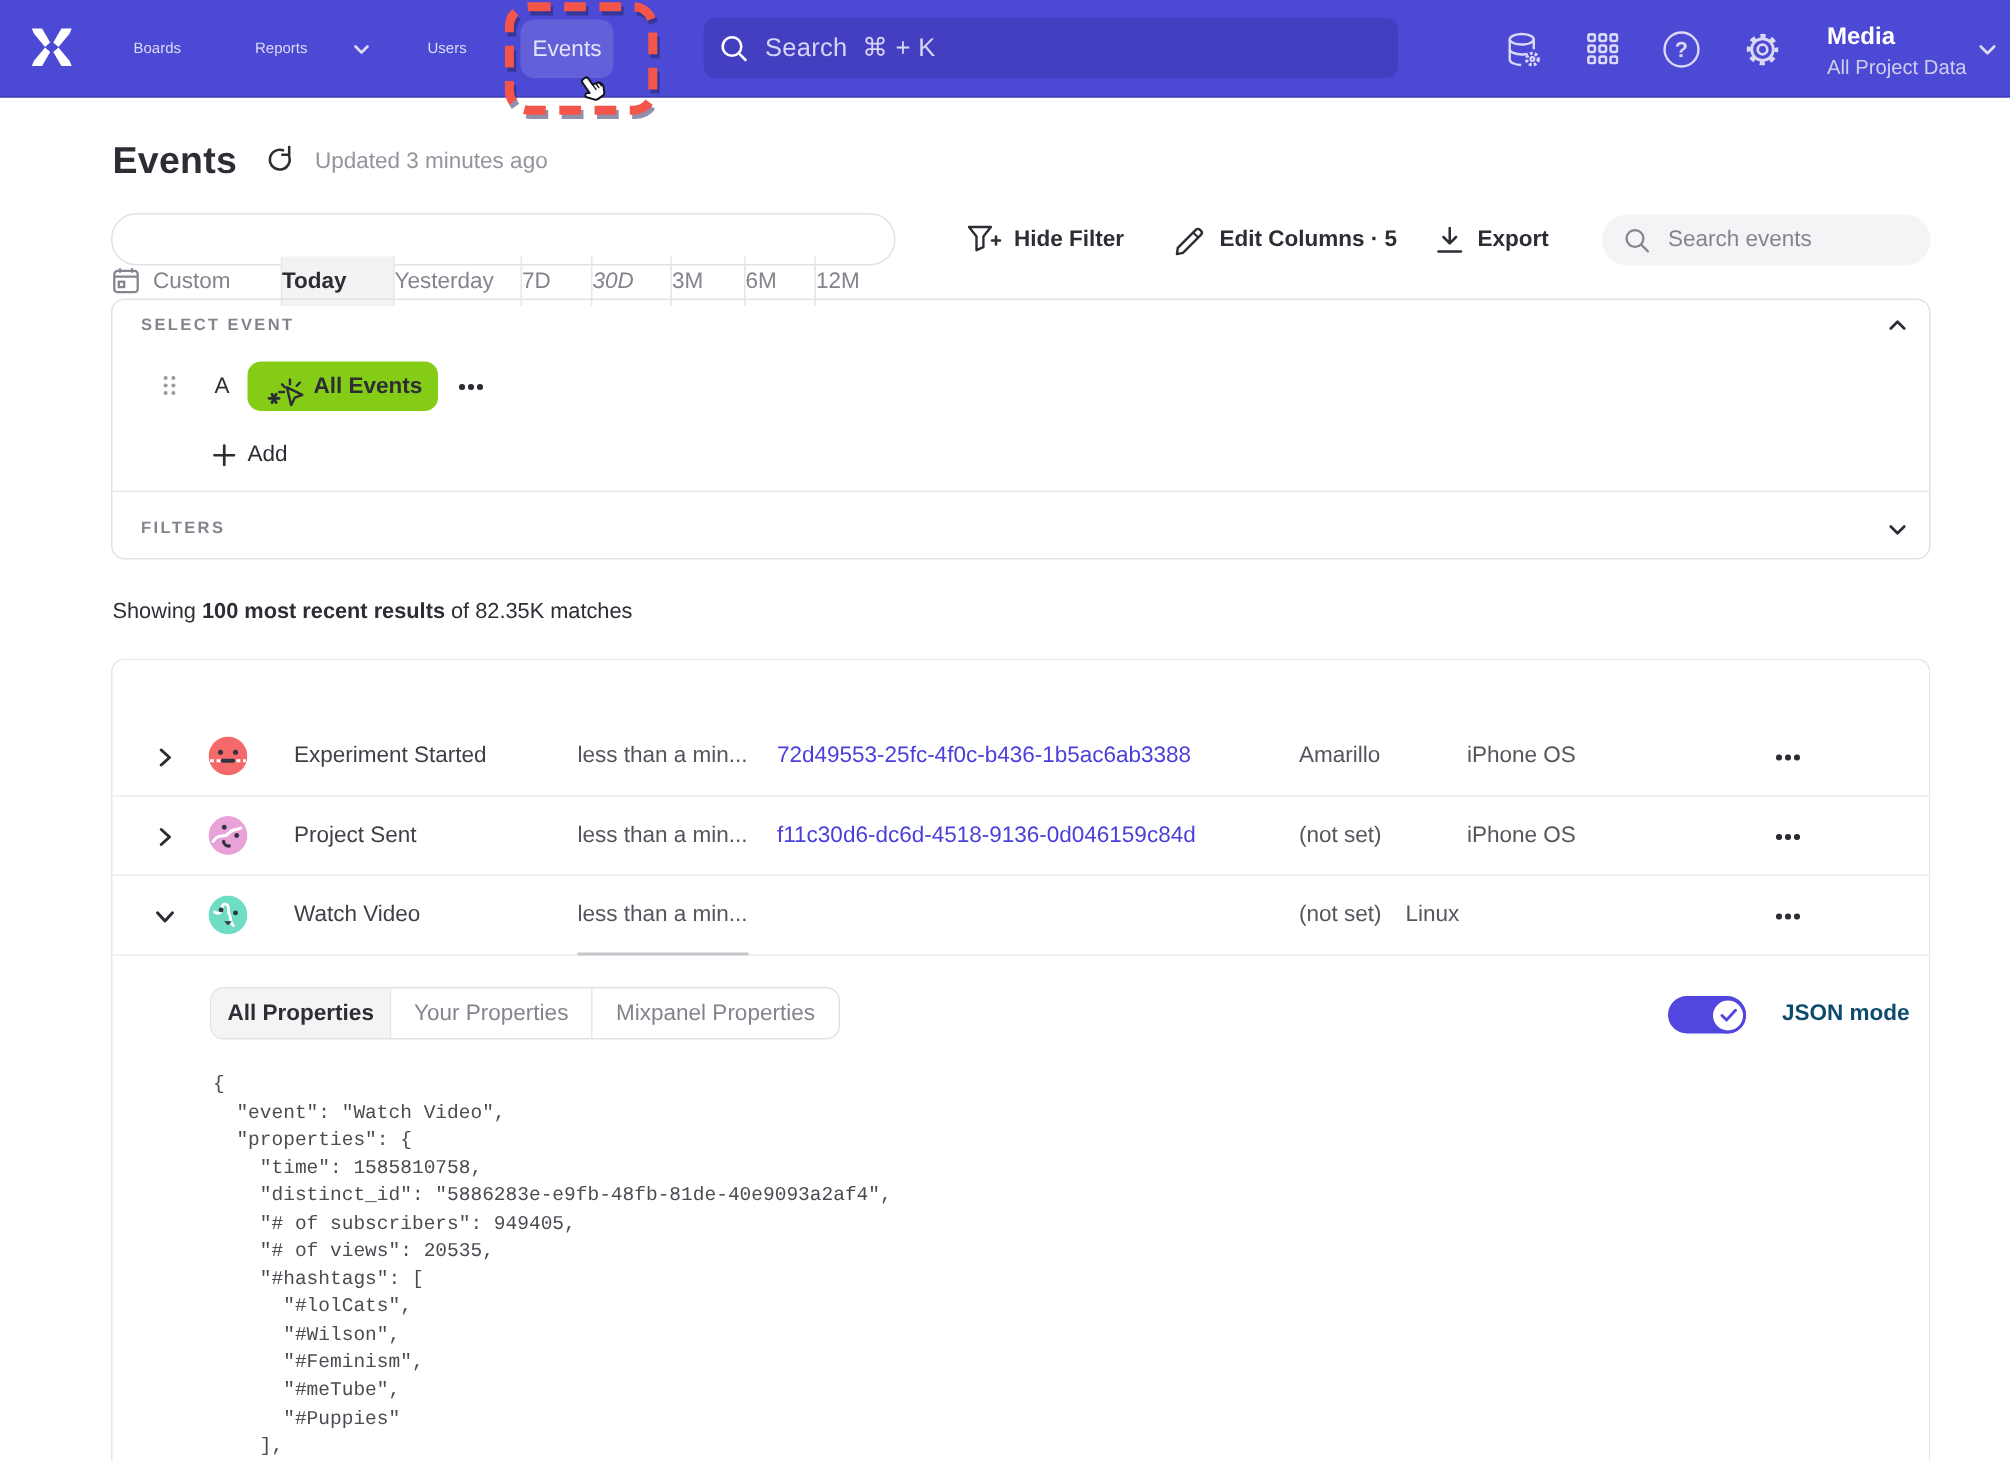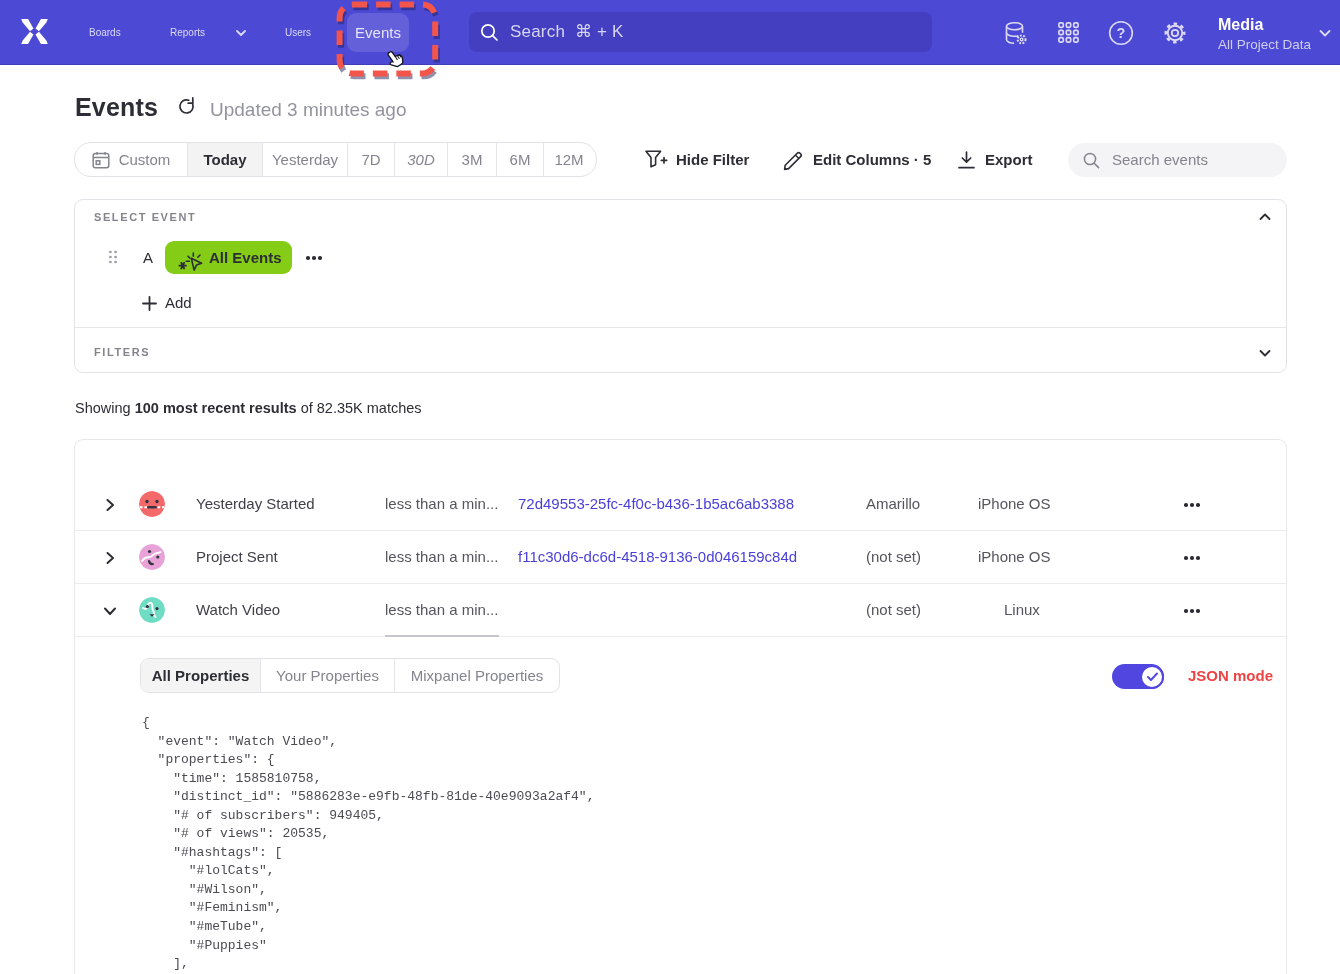--- a/index.html
+++ b/index.html
@@ -13,27 +13,27 @@
 .navlink { position:absolute; top:0; height:65px; line-height:65px; font-size:10px; font-weight:500; color:#dcdaf6; }
 #evbtn { position:absolute; left:347px; top:13px; width:62px; height:39px; border-radius:9px;
   background:rgba(255,255,255,0.13); color:#e6e4fa; font-size:15px; font-weight:500;
   text-align:center; line-height:39px; }
 #navsearch { position:absolute; left:469px; top:12px; width:463px; height:40px; border-radius:8px;
   background:#443fc1; color:#d7d5f4; font-size:17px; line-height:40px; }
 #navsearch span.txt { margin-left:41px; letter-spacing:0.2px; }
 
 
 #h1 { position:absolute; left:75px; top:93px; font-size:25px; font-weight:700; color:#2d2d35; letter-spacing:0.2px;}
-#updated { position:absolute; left:210px; top:99px; font-size:19px; color:#94949e; }
+#updated { position:absolute; left:210px; top:99px; font-size:15px; color:#94949e; }
 
 
 #dateseg { position:absolute; left:74px; top:142px; width:523px; height:35px;
   border:1px solid #e2e2e6; border-radius:17px; display:flex; }
-#dateseg .seg { height:33px; line-height:33px; text-align:center; font-size:15px; color:#84848e;
-  border-right:1px solid #e6e6e9; }
+#dateseg .seg { height:33px; line-height:33px; font-size:15px; color:#84848e;
+  border-right:1px solid #e6e6e9;margin-top:28px; }
 #dateseg .seg:last-child { border-right:none; }
 #dateseg .sel { background:#f3f3f4; color:#2d2d35; font-weight:700; }
 .ctlbtn { position:absolute; top:142px; height:35px; line-height:35px; font-size:15px; font-weight:700; color:#2d2d35; }
 #evsearch { position:absolute; left:1068px; top:143px; width:219px; height:34px; border-radius:17px;
   background:#f4f4f6; font-size:15px; color:#84848e; line-height:34px; }
 
 
 #card { position:absolute; left:74px; top:199px; width:1213px; height:174px;
   border:1px solid #e2e2e7; border-radius:9px; }
 .caps { font-size:11px; font-weight:700; letter-spacing:1.6px; color:#84848e; }
@@ -57,21 +57,21 @@
 
 #tabs { position:absolute; left:140px; top:658px; width:420px; height:35px;
   border:1px solid #e2e2e6; border-radius:9px; display:flex; }
 #tabs .tab { height:33px; line-height:33px; text-align:center; font-size:15px; color:#84848e;
   border-right:1px solid #e6e6e9; }
 #tabs .tab:last-child { border-right:none; }
 #tabs .on { background:#f4f4f5; color:#2d2d35; font-weight:700; border-radius:8px 0 0 8px; }
 #toggle { position:absolute; left:1112px; top:664px; width:52px; height:25px; border-radius:13px; background:#5146e0; }
 #toggle .knob { position:absolute; right:0px; top:0.5px; width:24px; height:24px; border-radius:50%;
   background:#fff; border:2px solid #5146e0; }
-#jsonmode { position:absolute; left:1188px; top:667px; font-size:15px; font-weight:700; color:#ef4444; }
+#jsonmode { position:absolute; left:1188px; top:667px; font-size:15px; font-weight:700; color:#0c4a6e; }
 #json { position:absolute; left:142px; top:714px; font-family:"Liberation Mono", monospace;
   font-size:13px; line-height:18.55px; color:#4b4b52; white-space:pre; }
 
 
 .dots3 { display:flex; }
 .dots3 b { display:inline-block; width:3.6px; height:3.6px; border-radius:50%; background:#2d2d35; margin-right:2.6px; }
 </style>
 </head>
 <body>
 <div id="page">
@@ -254,21 +254,21 @@
       <svg class="abs" style="left:30px;top:20px" width="10" height="14" viewBox="0 0 10 14">
         <path d="M2.5 2 L8 7 L2.5 12" stroke="#2d2d35" stroke-width="2" fill="none" stroke-linecap="round" stroke-linejoin="round"></path>
       </svg>
       <svg class="av" viewBox="0 0 26 26">
         <circle cx="13" cy="13" r="13" fill="#f4696a"></circle>
         <path d="M1 16.2 H25" stroke="#ffffff" stroke-width="2" stroke-dasharray="2.6 1.8"></path>
         <circle cx="8" cy="10.5" r="1.7" fill="#333340"></circle>
           <circle cx="18" cy="10.5" r="1.7" fill="#333340"></circle>
         <path d="M9.5 16.2 h7" stroke="#333340" stroke-width="2.6" stroke-linecap="round"></path>
       </svg>
-      <div class="td name" style="left:121px">Yesterday Started</div>
+      <div class="td name" style="left:121px">Experiment Started</div>
       <div class="td" style="left:310px">less than a min...</div>
       <div class="td id" style="left:443px">72d49553-25fc-4f0c-b436-1b5ac6ab3388</div>
       <div class="td" style="left:791px">Amarillo</div>
       <div class="td" style="left:903px">iPhone OS</div>
       <div class="dots3 abs" style="left:1109px;top:25px;">
           <b></b>
           <b></b>
           <b></b>
         </div>
     </div>
@@ -303,21 +303,21 @@
       <svg class="av" viewBox="0 0 26 26">
         <circle cx="13" cy="13" r="13" fill="#6eddc3"></circle>
         <path d="M4 11 C7 13 8.8 11.5 9 8 C9.2 5.5 12 5 13 7 C14 9 12.5 10.5 14 13 C15.5 15.5 14 18 16.5 20" stroke="#ffffff" stroke-width="1.9" fill="none" stroke-linecap="round"></path>
         <circle cx="8.4" cy="9.6" r="1.6" fill="#333340"></circle>
           <circle cx="18" cy="11.6" r="1.6" fill="#333340"></circle>
         <path d="M10.4 17.2 h5.2 l-2.6 2.6 Z" fill="#333340"></path>
       </svg>
       <div class="td name" style="left:121px">Watch Video</div>
       <div class="td" style="left:310px">less than a min...</div>
       <div class="td" style="left:791px">(not set)</div>
-      <div class="td" style="left:929px">Linux</div>
+      <div class="td" style="left:862px">Linux</div>
       <div class="dots3 abs" style="left:1109px;top:25px;">
           <b></b>
           <b></b>
           <b></b>
         </div>
       <div class="abs" style="left:310px;top:51px;width:114px;height:2px;background:#c6c6cc;"></div>
     </div>
   </div>
 
   <div id="tabs">

